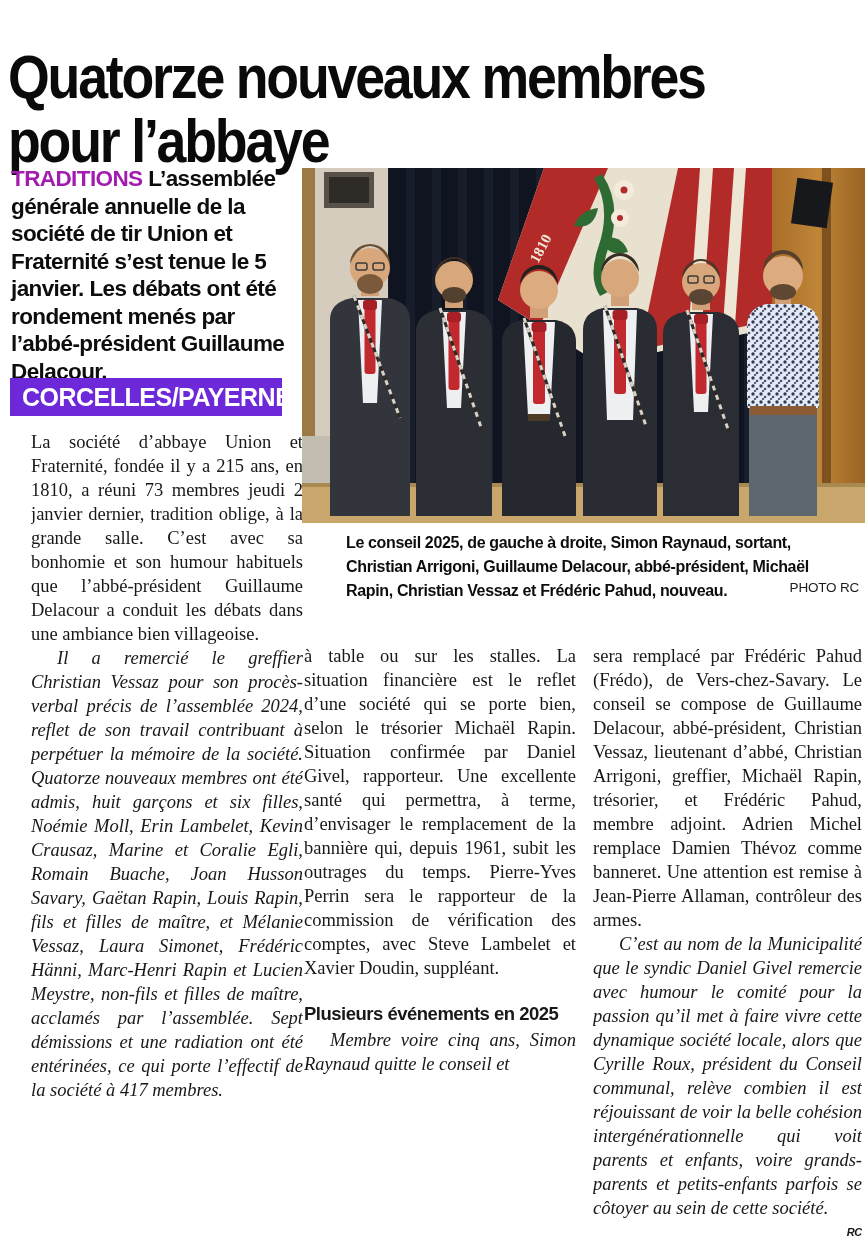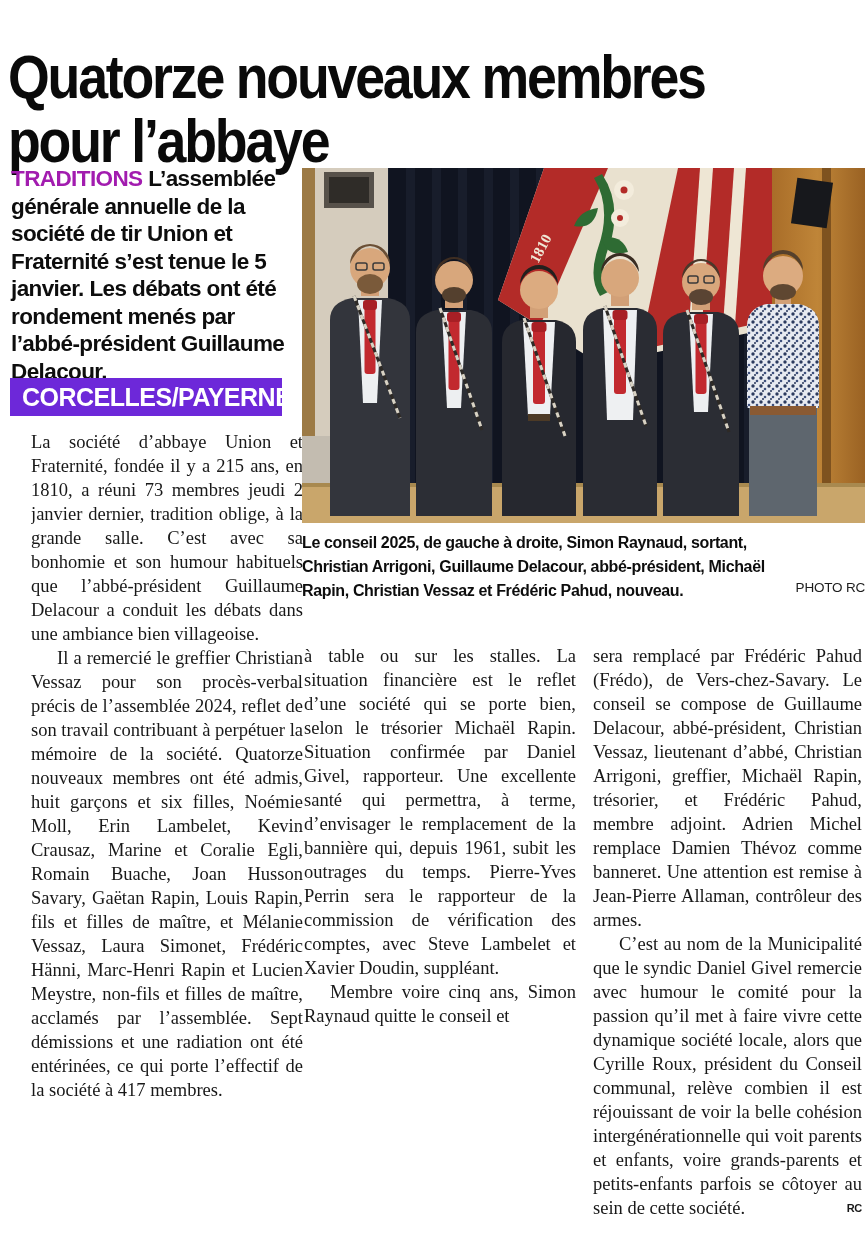--- a/index.html
+++ b/index.html
@@ -30,42 +30,42 @@
   
   .bodycol{
     position:absolute;top:644px;width:272px;height:594px;overflow:hidden;
     font-family:"Liberation Serif",serif;font-size:18.5px;line-height:24px;
     text-align:justify;color:#181818;
   }
   .col1{left:11px;top:430px;height:792px;margin-left:20px;}
   .col2{left:304px;}
   .col3{left:593px;width:269px;}
   .bodycol p{margin:0;}
-  .bodycol p.indent{text-indent:26px;}
+  .bodycol p.indent{text-indent:26px;font-style:italic;}
   .subhead{
     font-family:"Liberation Sans",sans-serif;font-weight:bold;
     font-size:18.5px;letter-spacing:-0.5px;line-height:24px;
     margin:22px 0 2px 0 !important;text-align:left;
   }
   .rc{
     float:right;font-family:"Liberation Sans",sans-serif;font-weight:bold;
     font-size:11px;letter-spacing:-0.3px;
   }
   
   .photo{
     position:absolute;left:302px;top:168px;width:563px;height:355px;overflow:hidden;background:#11141d;
   }
   
   .caption{
     position:absolute;left:302px;top:531px;width:563px;
     font-weight:bold;font-size:16px;line-height:24px;letter-spacing:-0.35px;color:#0d0d0d;
   }
-  .caption .cap-text{display:block;width:470px;}
+  .caption .cap-text{display:block;width:470px;margin-left:44px;}
   .credit{
-    position:absolute;right:0;bottom:3px;
+    position:absolute;right:6px;bottom:3px;
     font-weight:normal;font-size:13.5px;letter-spacing:-0.2px;color:#1c1c1c;
   }
 </style>
 </head>
 <body>
 
 <h1 class="headline">
   <span>Quatorze nouveaux membres</span>
   <span>pour l’abbaye</span>
 </h1>
@@ -209,19 +209,20 @@
   </svg>
 </div>
 
 <div class="caption">
   <span class="cap-text">Le conseil 2025, de gauche à droite, Simon Raynaud, sortant, Christian Arrigoni, Guillaume Delacour, abbé-président, Michaël Rapin, Christian Vessaz et Frédéric Pahud, nouveau.</span>
   <span class="credit">PHOTO RC</span>
 </div>
 
 <div class="bodycol col2">
   <p>à table ou sur les stalles. La situation financière est le reflet d’une société qui se porte bien, selon le trésorier Michaël Rapin. Situation confirmée par Daniel Givel, rapporteur. Une excellente santé qui permettra, à terme, d’envisager le remplacement de la bannière qui, depuis 1961, subit les outrages du temps. Pierre-Yves Perrin sera le rapporteur de la commission de vérification des comptes, avec Steve Lambelet et Xavier Doudin, suppléant.</p>
+  <p class="subhead">Plusieurs événements en 2025</p>
   <p class="indent">Membre voire cinq ans, Simon Raynaud quitte le conseil et</p>
 </div>
 
 <div class="bodycol col3">
   <p>sera remplacé par Frédéric Pahud (Frédo), de Vers-chez-Savary. Le conseil se compose de Guillaume Delacour, abbé-président, Christian Vessaz, lieutenant d’abbé, Christian Arrigoni, greffier, Michaël Rapin, trésorier, et Frédéric Pahud, membre adjoint. Adrien Michel remplace Damien Thévoz comme banneret. Une attention est remise à Jean-Pierre Allaman, contrôleur des armes.</p>
   <p class="indent"><span>C’est au nom de la Municipalité que le syndic Daniel Givel remercie avec humour le comité pour la passion qu’il met à faire vivre cette dynamique société locale, alors que Cyrille Roux, président du Conseil communal, relève combien il est réjouissant de voir la belle cohésion intergénérationnelle qui voit parents et enfants, voire grands-parents et petits-enfants parfois se côtoyer au sein de cette société.</span> <span class="rc">RC</span></p>
 </div>
 
 </body></html>

